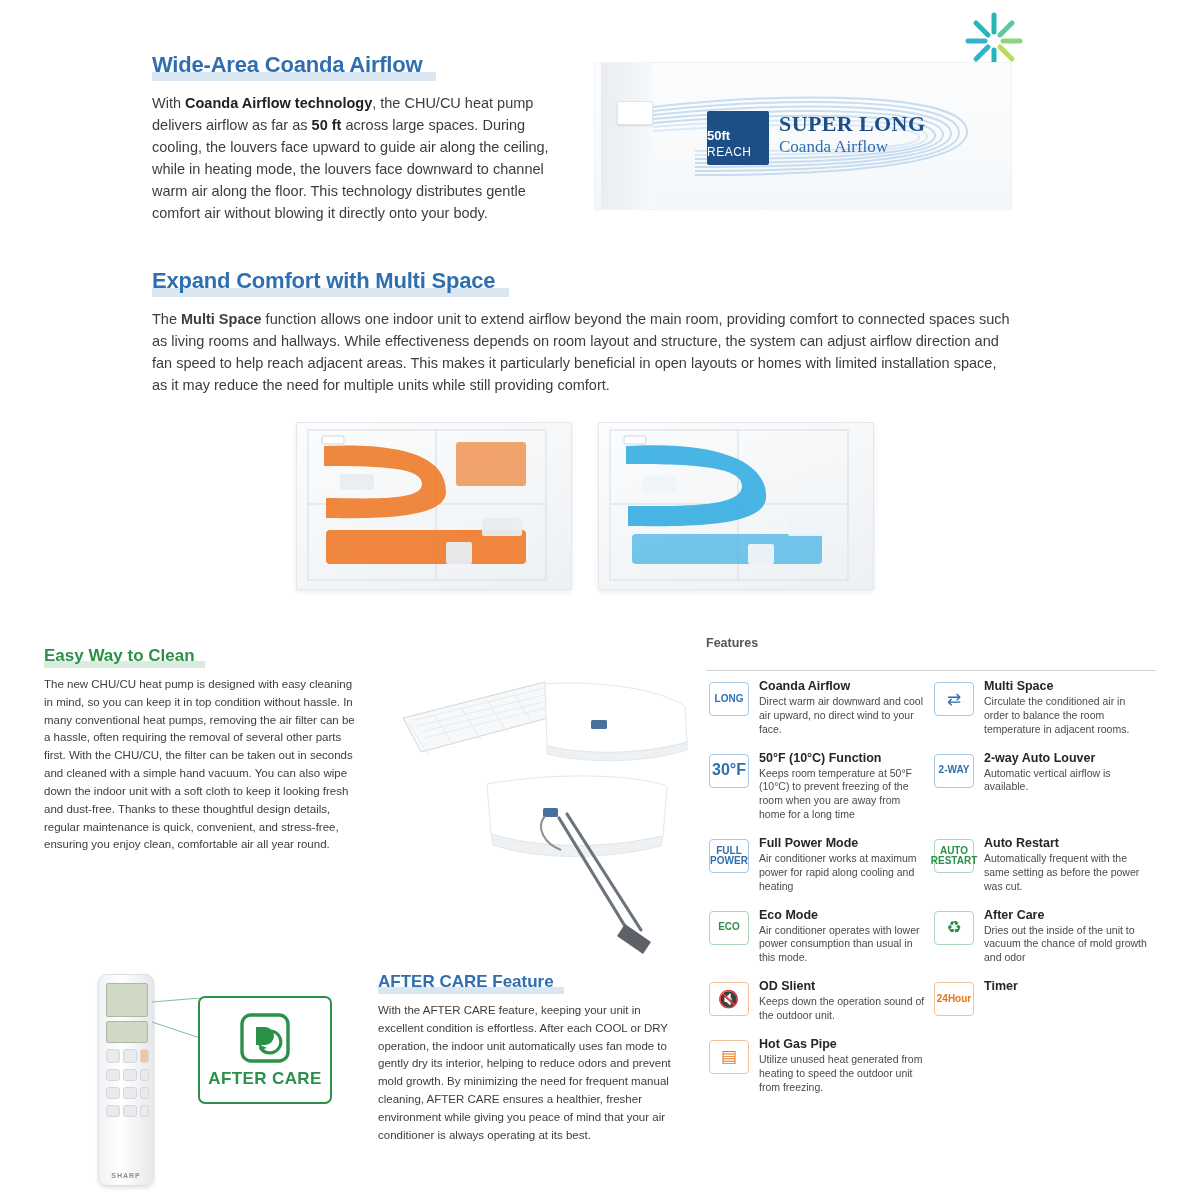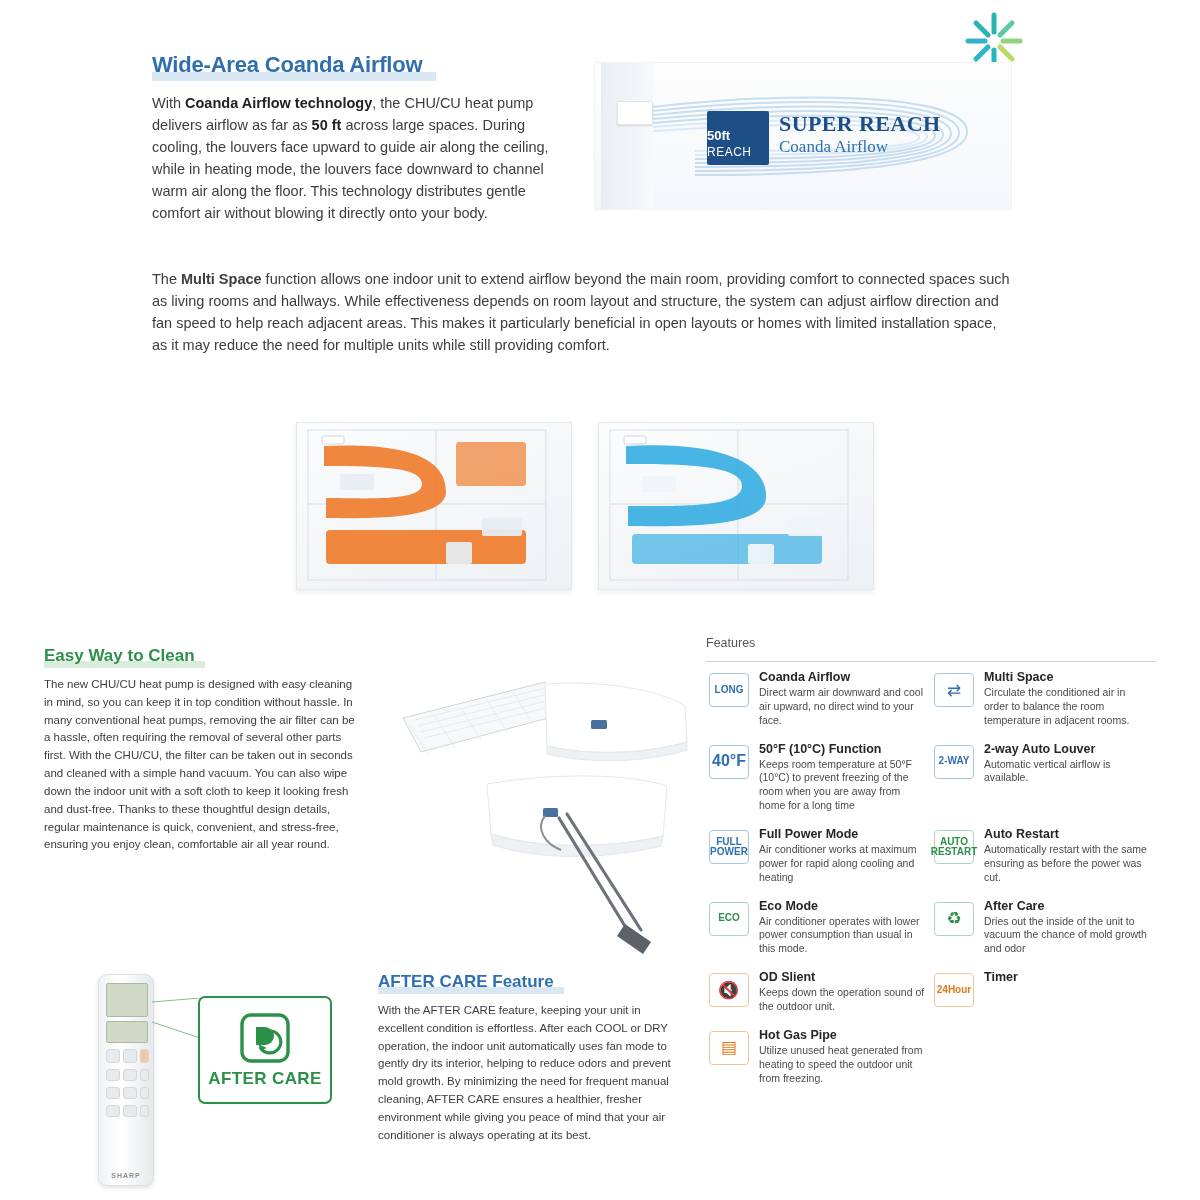--- a/index.html
+++ b/index.html
@@ -117,21 +117,21 @@
     display:inline-block; position:relative;
   }
   h3.blue::after {
     content:""; position:absolute; left:0; right:-10px; bottom:-2px;
     height:7px; background:#d9e7f3; z-index:-1;
   }
   .aftercare-text p { font-size:11.5px; line-height:1.55; margin:0; color:#3d3d3d; }
 
   
   .features { position:absolute; left:706px; top:636px; width:450px; }
-  .features .cap { font-size:12.5px; color:#555; margin-bottom:11px; }
+  .features .cap { font-size:12.5px; color:#555; margin-bottom:20px;font-weight:bold; }
   .frule { height:1px; background:#cfd3d7; width:100%; }
   .fgrid { display:flex; flex-wrap:wrap; margin-top:8px; }
   .fitem { width:50%; display:flex; gap:7px; padding:0 6px 14px 0; }
   .fitem .ficon { width:46px; min-width:46px; height:40px; display:flex; align-items:center; justify-content:center; }
   .fitem .ftxt { flex:1; }
   .fitem .ftitle { font-size:12.5px; font-weight:bold; color:#262626; margin-bottom:2px; }
   .fitem .fdesc { font-size:10.5px; line-height:1.32; color:#4a4a4a; }
 
   .ibox { width:40px; height:34px; border:1.6px solid #c9cdd1; border-radius:4px;
           display:flex; align-items:center; justify-content:center; background:#fff; }
@@ -186,26 +186,29 @@
       <g fill="none" stroke="#dbe9f7" stroke-width="2">
         <path d="M58 64 C 200 53, 330 55, 332 73 C 334 91, 210 92, 100 92"></path>
         <path d="M58 68 C 200 58, 322 60, 324 74 C 326 88, 210 88, 100 88"></path>
       </g>
     </svg>
     <div class="reach-badge">
       <div class="num"><span>50</span><span>ft</span></div>
       <div class="rch">REACH</div>
     </div>
     <div class="sl-title">
-      <div class="t1">SUPER REACH</div>
+      <div class="t1">SUPER LONG</div>
       <div class="t2">Coanda Airflow</div>
     </div>
   </div>
 
   <div class="sec2">
+    <div class="headwrap">
+      <h2 class="head">Expand Comfort with Multi Space</h2>
+    </div>
     <p>
       The <b>Multi Space</b> function allows one indoor unit to extend airflow beyond the main room, providing comfort to connected spaces such as living rooms and hallways. While effectiveness depends on room layout and structure, the system can adjust airflow direction and fan speed to help reach adjacent areas. This makes it particularly beneficial in open layouts or homes with limited installation space, as it may reduce the need for multiple units while still providing comfort.
     </p>
   </div>
 
   <div class="rooms">
     <div class="room left">
       <div class="roombox"></div>
       <svg width="276" height="168" style="position:absolute;left:0;top:0">
         <g stroke="#d7dde3" fill="none" stroke-width="1">
@@ -362,21 +365,21 @@
             </div>
           </div>
           <div class="ftxt">
             <div class="ftitle">Multi Space</div>
             <div class="fdesc">Circulate the conditioned air in order to balance the room temperature in adjacent rooms.</div>
           </div>
         </div>
         <div class="fitem">
           <div class="ficon">
             <div class="ibox blue">
-              <div class="t big">40°F</div>
+              <div class="t big">30°F</div>
             </div>
           </div>
           <div class="ftxt">
             <div class="ftitle">50°F (10°C) Function</div>
             <div class="fdesc">Keeps room temperature at 50°F (10°C) to prevent freezing of the room when you are away from home for a long time</div>
           </div>
         </div>
         <div class="fitem">
           <div class="ficon">
             <div class="ibox blue">
@@ -400,21 +403,21 @@
           </div>
         </div>
         <div class="fitem">
           <div class="ficon">
             <div class="ibox green">
               <div class="t">AUTO<br>RESTART</div>
             </div>
           </div>
           <div class="ftxt">
             <div class="ftitle">Auto Restart</div>
-            <div class="fdesc">Automatically restart with the same ensuring as before the power was cut.</div>
+            <div class="fdesc">Automatically frequent with the same setting as before the power was cut.</div>
           </div>
         </div>
         <div class="fitem">
           <div class="ficon">
             <div class="ibox green">
               <div class="t">ECO</div>
             </div>
           </div>
           <div class="ftxt">
             <div class="ftitle">Eco Mode</div>

